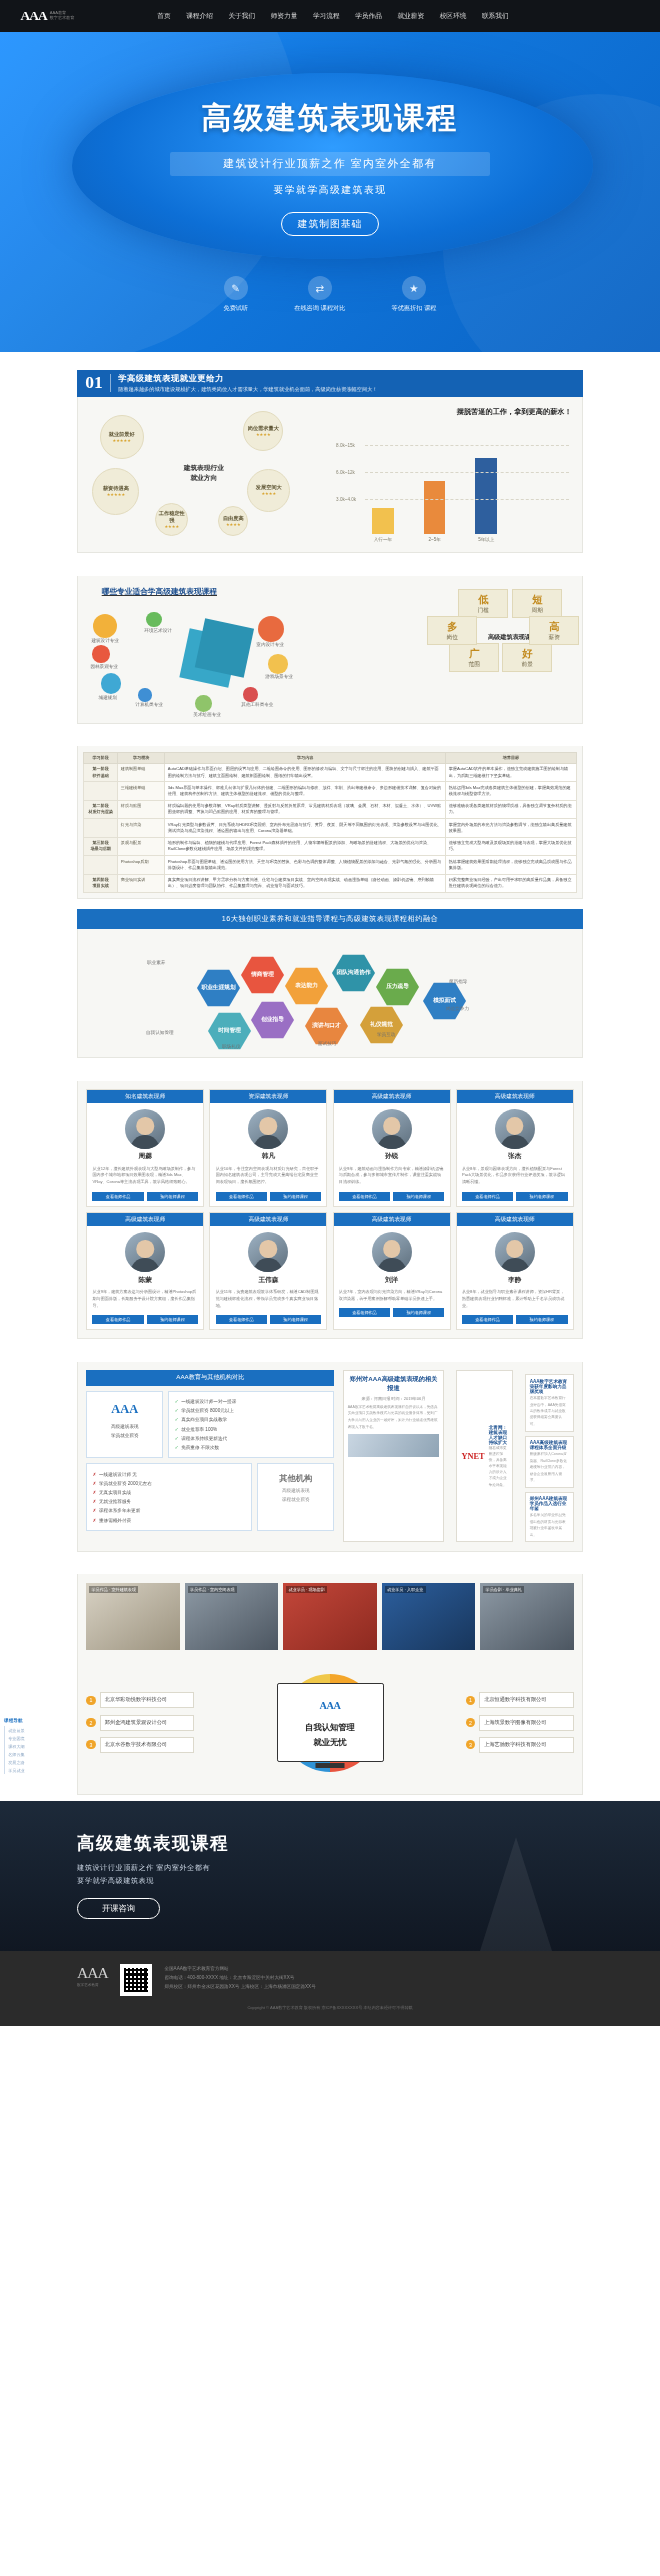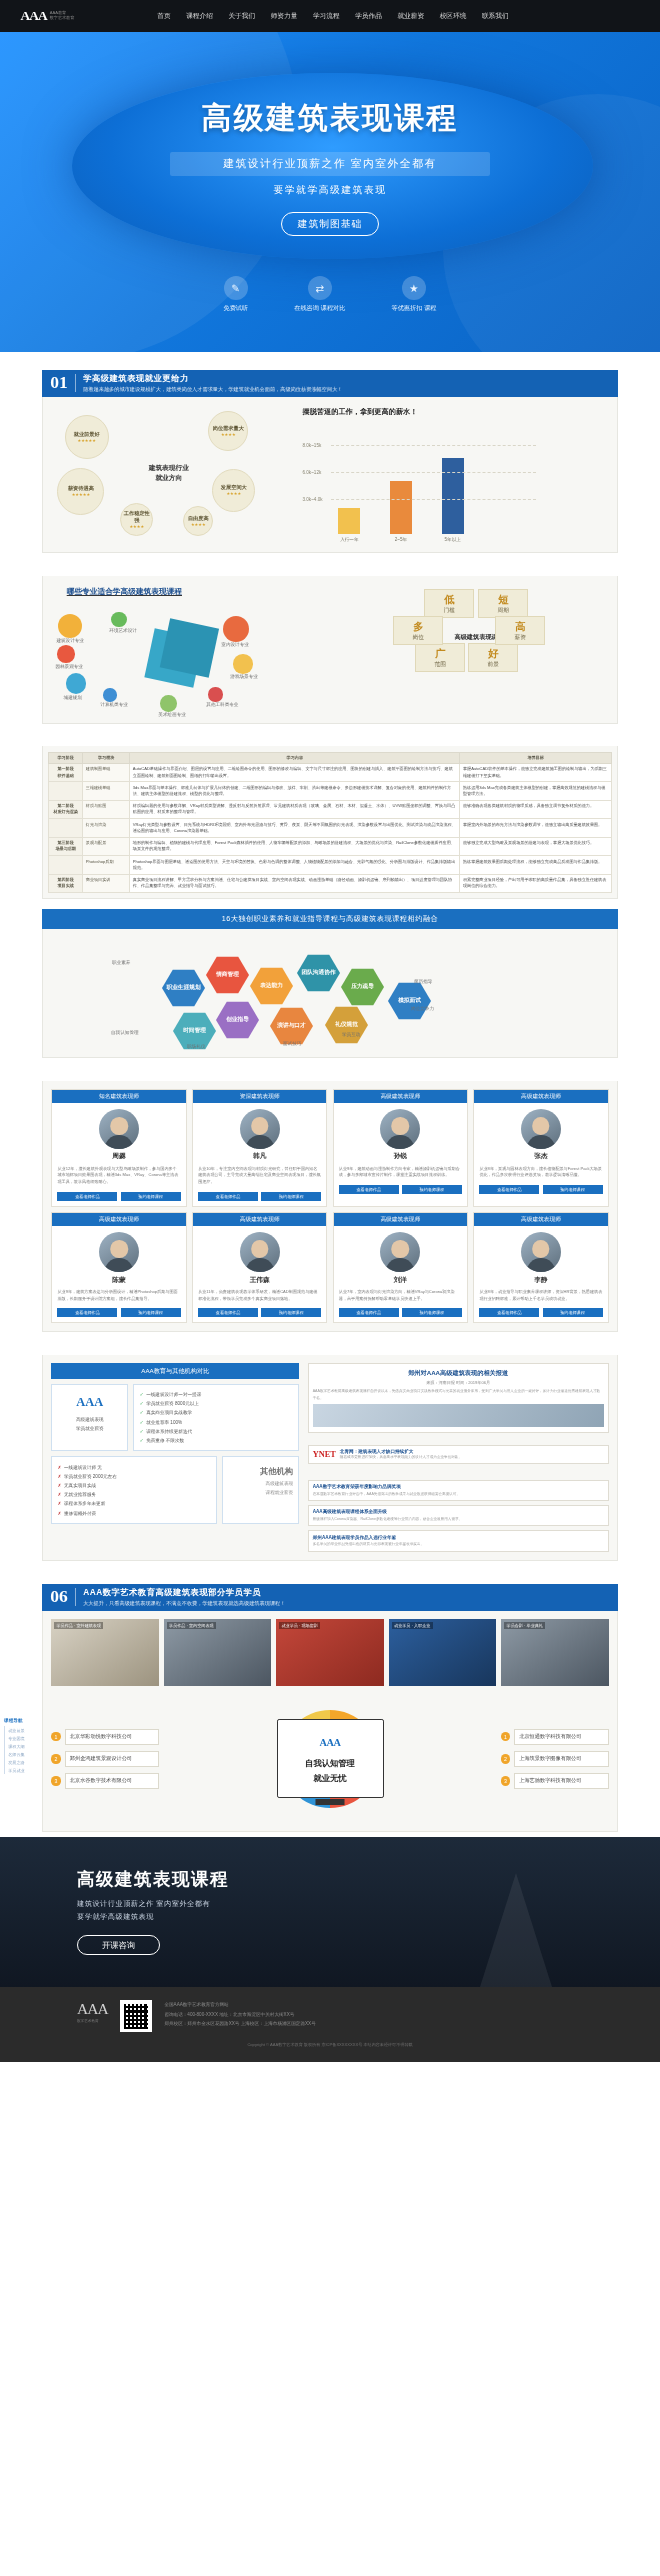--- a/index.html
+++ b/index.html
@@ -97,21 +97,21 @@
   .hero-icons .ic {
     width: 24px; height:24px; margin: 0 auto 4.1px;
     border-radius: 50%;
     background: rgba(255,255,255,.22);
     display:flex; align-items:center; justify-content:center;
     font-size: 10.3px;
   }
 
   
   .section { width: 660px; padding: 17.5px 0 5.2px; }
-  .wrap { width: 576px; margin: 0 auto; }
+  .wrap { width: 506px; margin: 0 auto; }
   .sec-head {
     display: flex; align-items: center;
     background: #1462b4;
     color: #fff;
     height: 27px;
     padding: 0 8.3px;
   }
   .sec-num {
     font-size: 17.5px; font-weight: bold;
     font-family: "Liberation Serif", serif;
@@ -135,21 +135,21 @@
   }
   .bub b { font-size: 5.2px; color:#5d5433; }
   .bub .stars { color:#d8a22a; font-size:4.1px; }
   .bub-center {
     position:absolute; left: 77px; top: 44px;
     width: 77px; height: 45px;
     display:flex; flex-direction:column; align-items:center; justify-content:center;
     font-size: 6.7px; font-weight: bold; color:#333; line-height: 1.6;
   }
   .chart-box { width: 237px; }
-  .chart-title { font-size: 7.2px; font-weight:bold; color:#222; text-align:left; margin-bottom: 14px; }
+  .chart-title { font-size: 7.2px; font-weight:bold; color:#222; text-align:right; margin-bottom: 14px; }
   .chart-area { position:relative; height: 103px; padding-left: 29px; }
   .gridline { position:absolute; left:29px; right:3.1px; border-top: 0.5px dashed #d9d6c8; }
   .ylab { position:absolute; left:0; font-size:4.6px; color:#8a8673; transform: translateY(-50%); }
   .bars { position:absolute; left: 36px; right: 10.3px; bottom: 0; height: 90px; display:flex; align-items:flex-end; gap: 30px; }
   .bar { width: 21.7px; }
   .xlabs { display:flex; gap: 30px; padding-left: 36px; margin-top: 3.1px; font-size: 4.6px; color:#7a7768; }
   .xlabs span { width: 21.7px; text-align:center; }
 
   
   .s2-body { padding: 9.3px 10.3px 13.4px; display: flex; text-decoration: underline; }
@@ -221,24 +221,24 @@
   .s5-body { display:flex; gap: 8.3px; padding: 8.3px; }
   .cmp { width: 248px; }
   .cmp-head { background:#1a6fc0; color:#fff; font-size: 6.2px; text-align:center; padding: 3.1px 0; }
   .cmp-row { display:flex; gap: 5.2px; margin-top: 5.2px; }
   .cmp-box { border: 0.5px solid #cfe0f0; background:#fff; padding: 5.2px; font-size: 4.6px; color:#555; line-height: 2; }
   .cmp-box.aaa { width: 77px; text-align:center; }
   .cmp-box.aaa .bt { font-size: 12.4px; font-weight:bold; color:#1a6fc0; font-family:"Liberation Serif",serif; }
   .cmp-box.list { flex:1; }
   .cmp-box.list li { list-style:none; }
   .cmp-box.list li:before { content:'✓'; color:#2aa84a; margin-right:2.6px; }
-  .cmp-box.other { width: 77px; text-align:right; color:#888; }
+  .cmp-box.other { width: 77px; text-align:center; color:#888; }
   .cmp-box.other .bt { font-size: 8.3px; font-weight:bold; color:#777; }
   .cmp-box.xlist li:before { content:'✗'; color:#c23b3b; }
-  .news { flex: 1; display:flex; flex-direction:column; gap: 12px; }
+  .news { flex: 1; display:flex; flex-direction:row; gap: 12px; }
   .news-top { background:#fff; border:0.5px solid #dfdcd2; padding: 4.1px; }
   .news-title { font-size: 6.2px; font-weight:bold; color:#1a4f8f; text-align:center; margin-bottom: 2.1px; }
   .news-sub { font-size: 4.1px; color:#888; text-align:center; }
   .news-body { font-size: 3.6px; color:#999; line-height: 1.9; margin-top: 3.1px; }
   .news-img { height: 23px; background: linear-gradient(120deg,#c9d6e2,#8fa4b5); margin-top:3.1px; }
   .news-card { background:#fff; border:0.5px solid #dfdcd2; padding:3.1px 4.1px; }
   .news-card .h { font-size: 4.6px; color:#1a4f8f; font-weight:bold; }
   .news-card .b { font-size: 3.6px; color:#9a9a9a; line-height:1.8; margin-top: 1.5px; }
   .ynet { background:#fff; border:0.5px solid #dfdcd2; padding:3.1px 4.1px; display:flex; gap:4.1px; align-items:center; }
   .ynet .logo { font-size: 8.3px; font-weight:bold; color:#cc2222; font-family:"Liberation Serif",serif; }
@@ -736,27 +736,20 @@
               </div>
             </div>
         </div>
       </div>
     </div>
   </div>
 </div>
 
 <div class="section">
   <div class="wrap">
-    <div class="sec-head">
-      <div class="sec-num">06</div>
-      <div>
-        <div class="sec-t1">AAA数字艺术教育高级建筑表现部分学员学员</div>
-        <div class="sec-t2">大大提升，只看高级建筑表现课程，不满意不收费，学建筑表现就选高级建筑表现课程！</div>
-      </div>
-    </div>
     <div class="panel">
       <div class="photos" id="photo-row">
           <div class="photo p1">
             <div class="ph-tag">学员作品 · 室外建筑表现</div>
           </div>
           <div class="photo p2">
             <div class="ph-tag">学员作品 · 室内空间表现</div>
           </div>
           <div class="photo p3">
             <div class="ph-tag">就业学员 · 现场留影</div>

